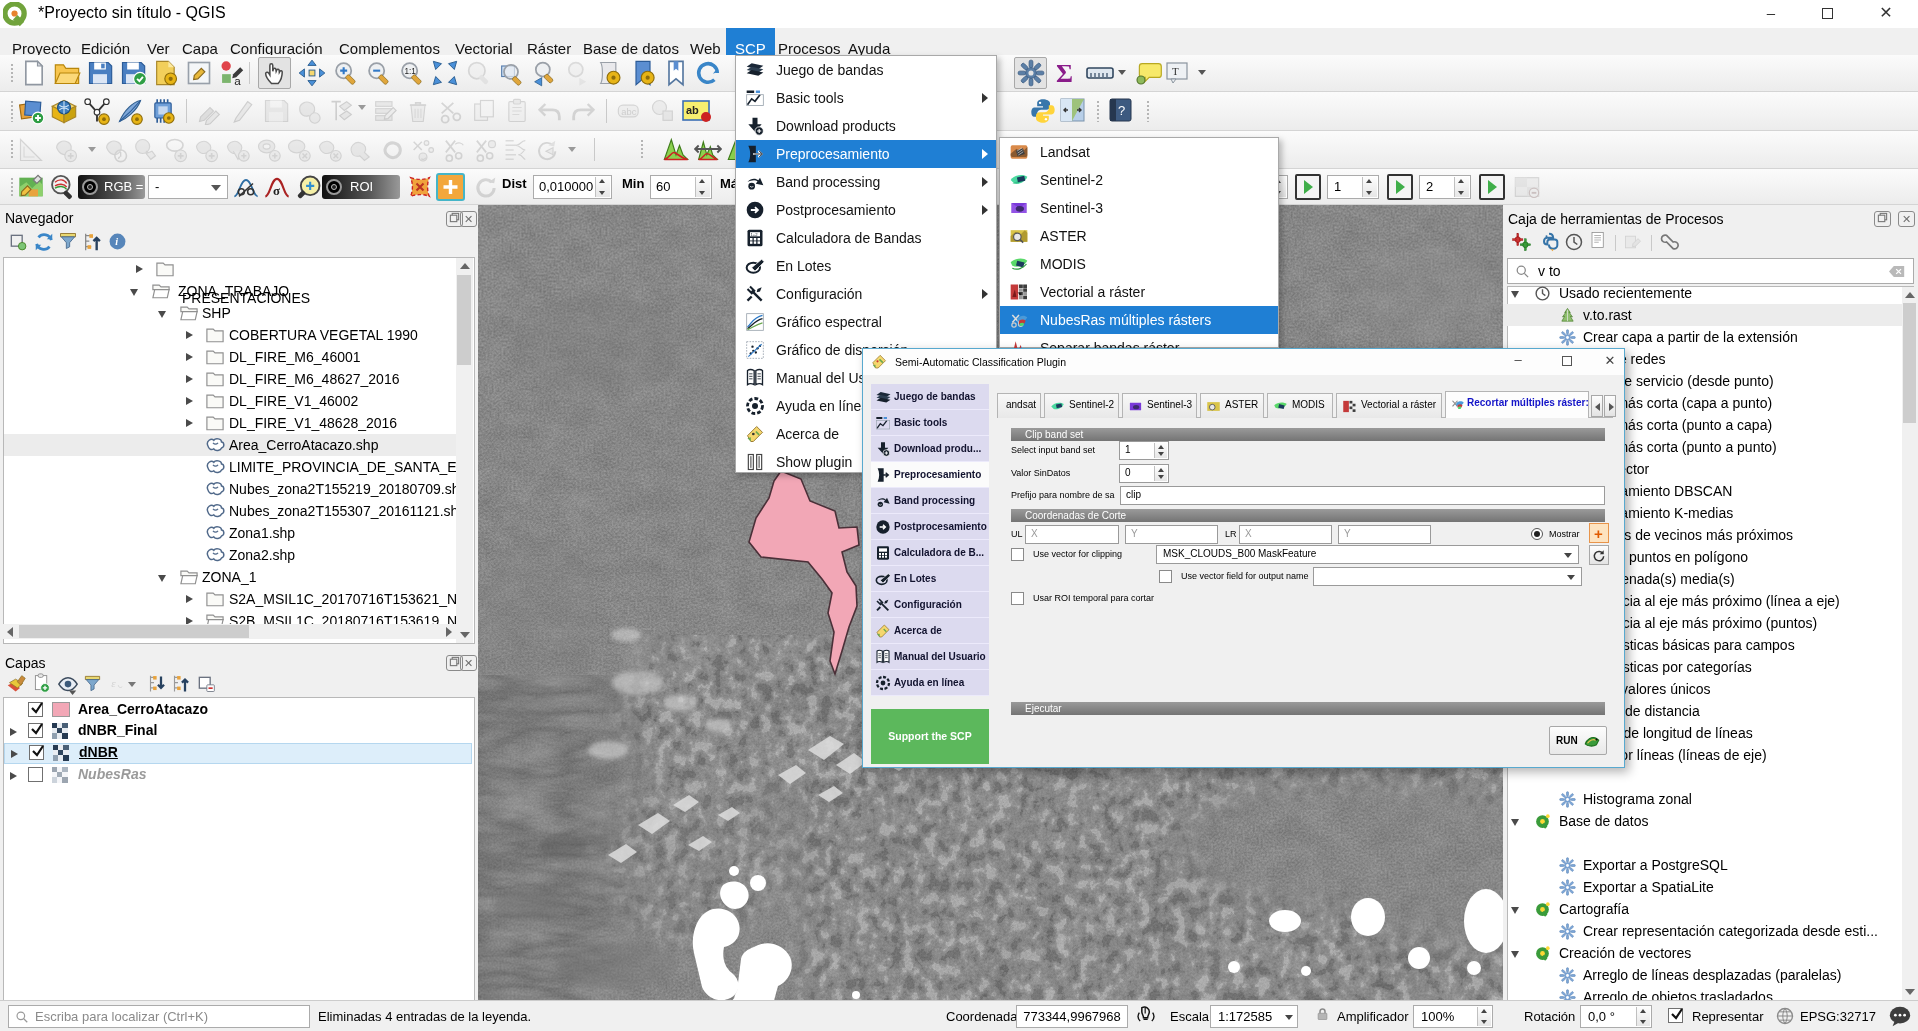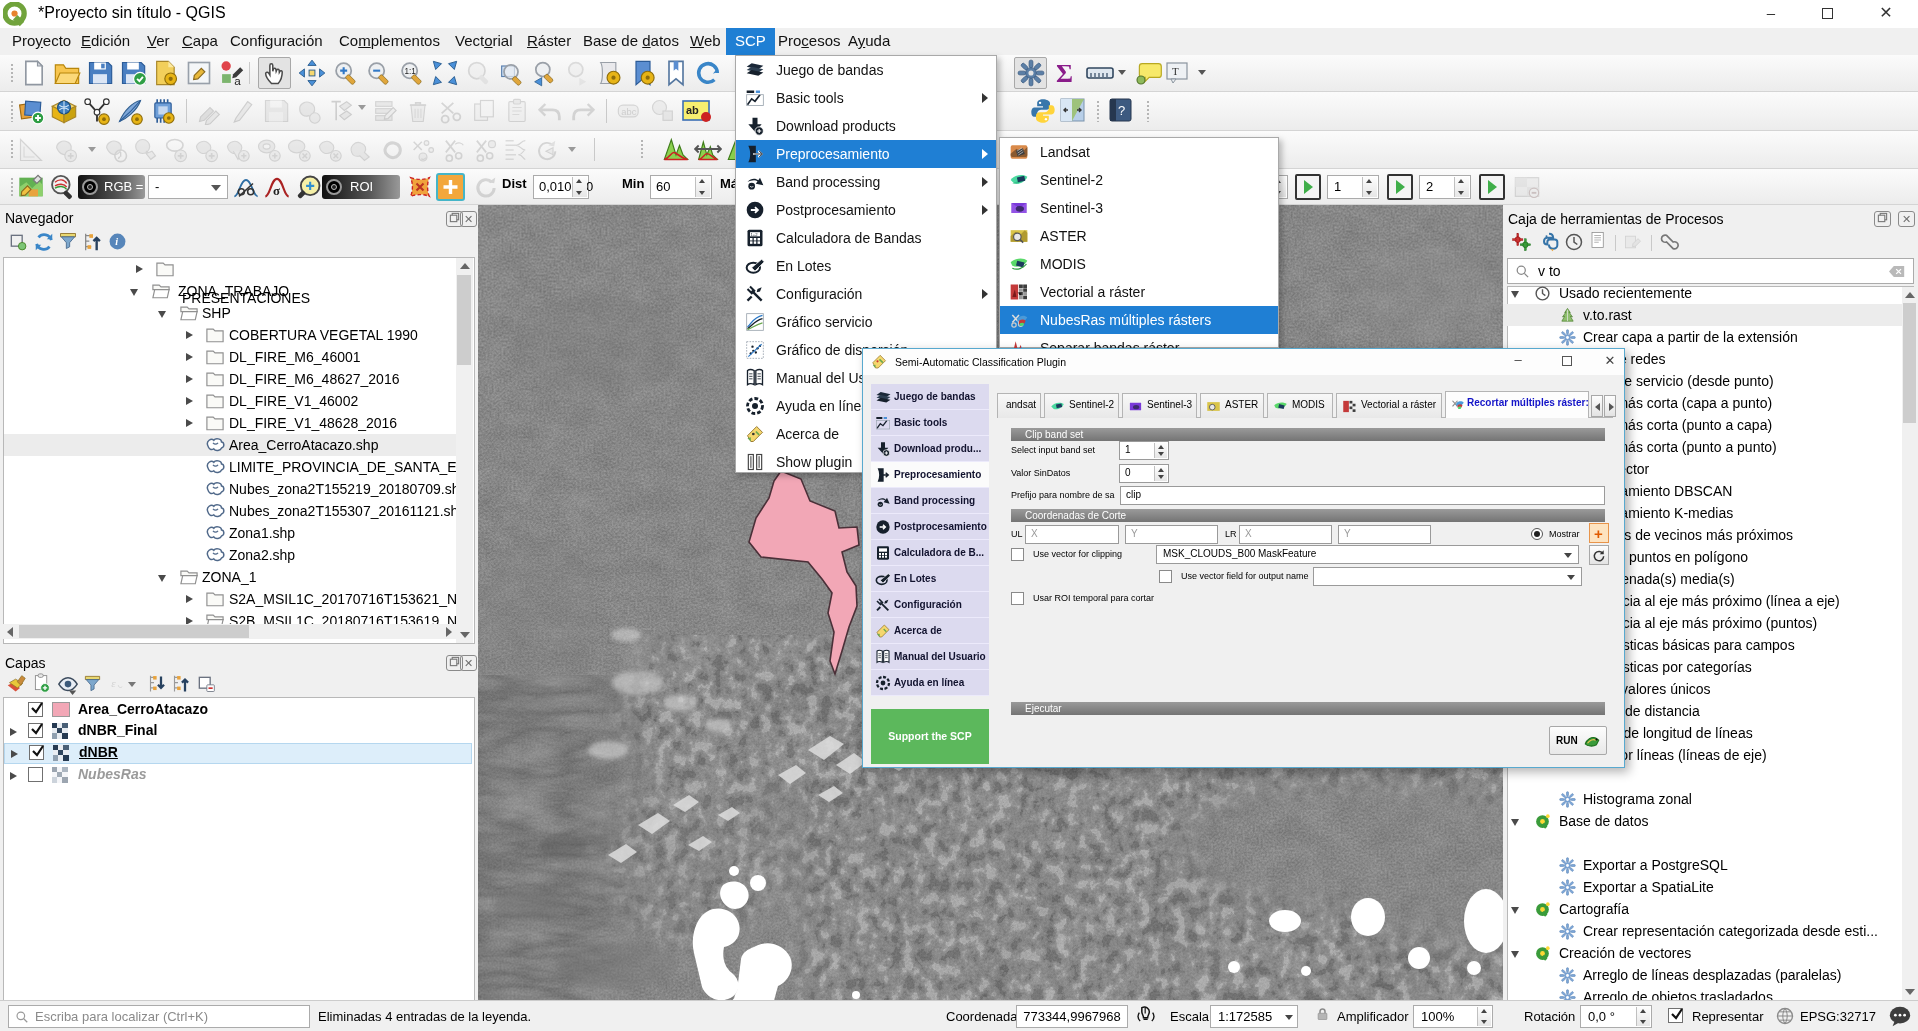--- a/index.html
+++ b/index.html
@@ -6,21 +6,21 @@
 html,body { width:1918px; height:1031px; overflow:hidden; font-family:"Liberation Sans", sans-serif; background:#f0f0f0; }
 #stage { position:absolute; left:0; top:0; width:1918px; height:1031px; }
 .abs { position:absolute; }
 
 
 #titlebar { left:0; top:0; width:1918px; height:28px; background:#ffffff; }
 #titletext { left:38px; top:4px; font-size:16px; color:#000; }
 
 
 #menubar { left:0; top:28px; width:1918px; height:27px; background:#f0f0f0; font-size:15px; color:#111; }
-.mi { position:absolute; top:0; height:27px; line-height:26px; padding:0 9px; }
+.mi { position:absolute; top:0; height:27px; line-height:26px; padding:8px 9px; }
 .mi u { text-decoration:underline; }
 #scpmi { background:#1f7fd4; color:#fff; }
 
 
 .tbrow { left:0; width:1918px; background:linear-gradient(#fbfbfb,#ececec); border-bottom:1px solid #d4d4d4; }
 #tb1 { top:55px; height:37px; }
 #tb2 { top:92px; height:39px; }
 #tb3 { top:131px; height:38px; }
 #tb4 { top:169px; height:36px; }
 .grip { position:absolute; width:4px; top:8px; bottom:8px;
@@ -531,21 +531,21 @@
           <path d="M9 9l6 6M15 9l-6 6" stroke="#b32" stroke-width="1.8"></path>
         </svg></div>
 <div class="abs" style="left:436px;top:4px;width:29px;height:28px;background:#f3a73c;border:2px solid #45b5c8;border-radius:3px;"><svg viewBox="0 0 24 24" style="width:25px;height:24px;">
           <path d="M12 5v14M5 12h14" stroke="#fff" stroke-width="3.4"></path>
         </svg></div>
 <div class="ticon dim" style="left:472px;top:5px;"><svg viewBox="0 0 24 24">
           <path d="M19 12a7 7 0 1 1-2-5" fill="none" stroke="#999" stroke-width="2.6"></path>
           <path d="M20 3l-1 5-5-1z" fill="#999"></path>
         </svg></div>
 <div class="abs" style="left:502px;top:7px;font-size:13px;font-weight:bold;">Dist</div>
-<div class="abs sbox" style="left:533px;top:6px;width:56px;height:24px;line-height:22px;font-size:13px;padding-left:5px;">0,010000<span class="spin" style="width:15px;"></span></div>
+<div class="abs sbox" style="left:533px;top:6px;width:79px;height:24px;line-height:22px;font-size:13px;padding-left:5px;">0,010000<span class="spin" style="width:15px;"></span></div>
 <div class="abs" style="left:622px;top:7px;font-size:13px;font-weight:bold;">Min</div>
 <div class="abs sbox" style="left:650px;top:6px;width:62px;height:24px;line-height:22px;font-size:13px;padding-left:5px;">60<span class="spin" style="width:15px;"></span></div>
 <div class="abs" style="left:720px;top:7px;font-size:13px;font-weight:bold;">Má</div>
 <div class="abs sbox" style="left:1262px;top:6px;width:26px;height:24px;">
         <span class="spin" style="width:15px;"></span>
       </div>
 <div class="abs" style="left:1295px;top:5px;width:26px;height:26px;background:#f4f4f4;border:2px solid #333;border-radius:2px;">
         <span style="position:absolute;left:7px;top:4px;width:0;height:0;border-left:9px solid #3fae49;border-top:7px solid transparent;border-bottom:7px solid transparent;"></span>
       </div>
 <div class="abs sbox" style="left:1327px;top:6px;width:52px;height:24px;line-height:22px;font-size:13px;padding-left:6px;">1<span class="spin" style="width:15px;"></span></div>
@@ -1693,21 +1693,21 @@
         <span class="txt">Configuración</span>
         <span class="subarr"></span>
       </div>
 <div class="item" style="top:252px;">
         <span class="micon"><svg viewBox="0 0 24 24">
             <rect x="2" y="2" width="20" height="20" fill="#fff" stroke="#9aa4ae"></rect>
             <path d="M3 18C8 14 10 6 21 4" fill="none" stroke="#2a78c8" stroke-width="1.6"></path>
             <path d="M3 20C8 17 12 10 21 8" fill="none" stroke="#16202c" stroke-width="1.6"></path>
             <path d="M3 21c6-2 10-6 18-8" fill="none" stroke="#6aa84f" stroke-width="1.6"></path>
           </svg></span>
-        <span class="txt">Gráfico servicio</span>
+        <span class="txt">Gráfico espectral</span>
       </div>
 <div class="item" style="top:280px;">
         <span class="micon"><svg viewBox="0 0 24 24">
             <rect x="2" y="2" width="20" height="20" fill="#fff" stroke="#9aa4ae" stroke-dasharray="2 1.4"></rect>
             <g fill="#16202c">
               <circle cx="7" cy="16" r="1.4"></circle>
               <circle cx="10" cy="13" r="1.4"></circle>
               <circle cx="13" cy="15" r="1.4"></circle>
               <circle cx="15" cy="10" r="1.4"></circle>
               <circle cx="18" cy="7" r="1.4"></circle>

